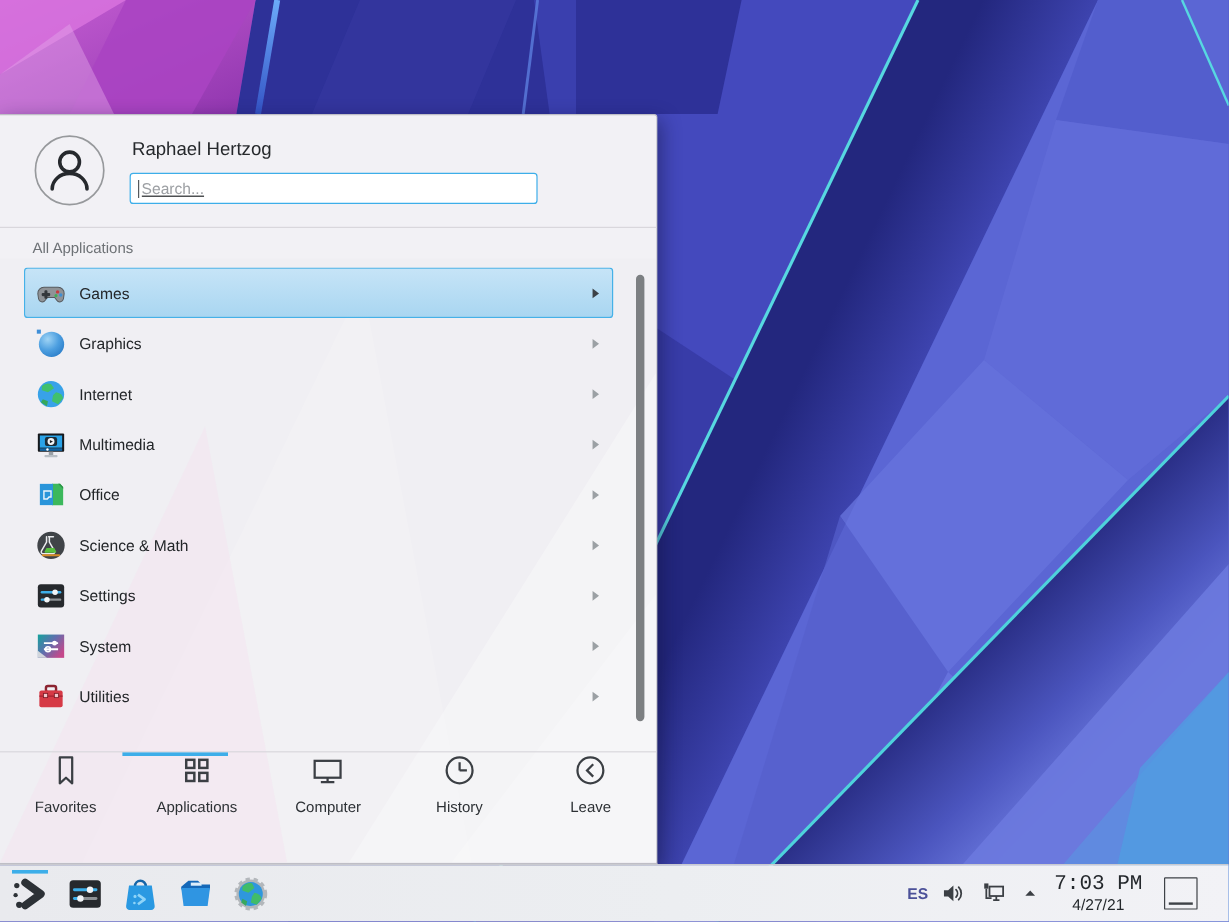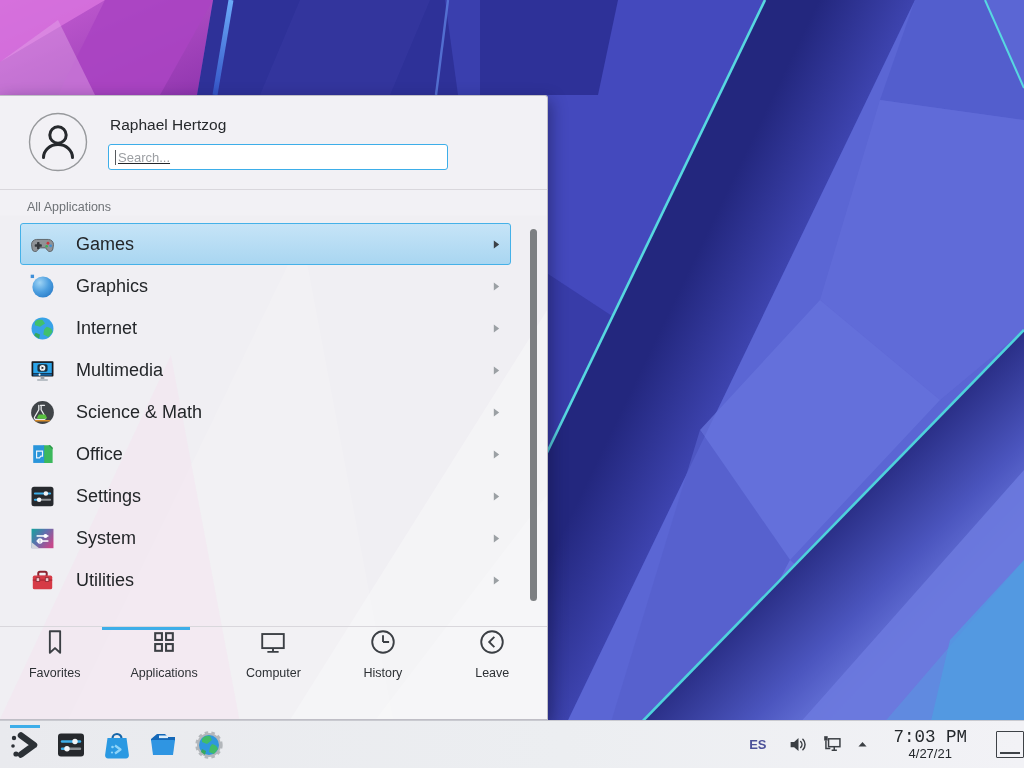--- a/index.html
+++ b/index.html
@@ -23,39 +23,39 @@
     font:13px "Liberation Sans",sans-serif;color:#232629;padding:0 6px 0 2px;text-decoration:underline;}
   .search-input::placeholder{color:#9c9fa3;}
   .section-label{position:absolute;left:27px;top:104px;font-size:12.5px;color:#6e7276;}
   .category-list{position:absolute;left:0;top:127px;width:100%;height:405px;overflow:hidden;}
   .row{height:42px;margin:0 36px 0 20px;border:1px solid transparent;border-radius:3px;
     display:flex;align-items:center;box-sizing:border-box;}
   .row.selected{background:linear-gradient(180deg,#c6e4f7,#a9d6f1);border-color:#45b1e8;}
   .icon{display:inline-flex;}
   .icon svg{width:100%;height:100%;}
   .row-icon{width:27px;height:27px;margin-left:8px;flex:none;}
-  .row-label{margin-left:20px;font-size:18px;color:#232629;}
+  .row-label{margin-left:10px;font-size:13px;color:#232629;}
   .row-arrow{margin-left:auto;margin-right:9px;width:9px;height:11px;flex:none;}
   .scrollbar{position:absolute;right:10px;top:133px;width:7px;height:372px;border-radius:3.5px;background:#7c7f82;}
   .tabbar{position:absolute;left:0;bottom:0;width:100%;height:93px;border-top:1px solid #d9d7dc;
     display:flex;justify-content:space-around;align-items:flex-start;box-sizing:border-box;}
   .active-indicator{position:absolute;top:0;left:102px;width:88px;height:3px;background:#3daee9;}
   .tab{display:flex;flex-direction:column;align-items:center;gap:9px;width:96px;}
   .tab-icon{width:30px;height:30px;}
   .tab-label{font-size:12.5px;color:#2d3135;}
 
   
   .taskbar{position:absolute;left:0;bottom:0;width:100%;height:48px;
     background:linear-gradient(90deg,#e9eaee 0%,#eceef1 55%,#f2f2f6 100%);
     border-top:1px solid #c9cad0;box-sizing:border-box;display:flex;align-items:center;z-index:10;}
   .task-apps{display:flex;align-items:center;gap:12px;padding-left:8px;height:100%;}
   .task-app{position:relative;width:34px;height:44px;display:flex;align-items:center;justify-content:center;flex:none;}
   .task-app .app-icon{width:32px;height:32px;}
   .task-app.active::before{content:"";position:absolute;top:2px;left:2px;right:2px;height:3px;background:#3daee9;}
-  .tray{margin-left:auto;display:flex;align-items:center;gap:22px;padding-right:0;}
+  .tray{margin-left:auto;display:flex;align-items:center;gap:11px;padding-right:26px;}
   .kbd-layout{font-size:13px;font-weight:bold;color:#4c5199;}
   .tray-icon{width:21px;height:21px;}
   .tray [data-name="expand-tray-icon"]{width:13px;height:13px;}
   .clock{text-align:center;color:#24282c;line-height:1.08;margin:0 2px;}
   .clock .time{font-size:17.5px;font-family:Liberation Mono, monospace;}
   .clock .date{font-size:13px;}
   .peek{width:26px;height:25px;border:1.6px solid #3e4247;border-radius:1px;position:relative;margin-left:5px;flex:none;}
   .peek-line{position:absolute;left:3px;right:3px;bottom:3px;height:1.6px;background:#3e4247;}
 </style>
 </head>
@@ -212,46 +212,46 @@
               <rect x="9.5" y="26.2" width="13" height="2.2" rx="1" fill="#b9bfc5"></rect>
             </svg>
           </span>
           <span class="row-label" data-name="category-label">Multimedia</span>
           <span class="icon row-arrow" data-name="chevron-right-icon">
             <svg viewBox="0 0 10 12">
               <path d="M2 1.5L8 6 2 10.5z" fill="#9ba0a4"></path>
             </svg>
           </span>
         </div>
+        <div class="row" data-name="category-office">
+          <span class="icon row-icon" data-name="office-icon">
+            <svg viewBox="0 0 32 32">
+              <path d="M17 5h8l3 3v18h-11z" fill="#3cb85c"></path>
+              <path d="M23 5l5 5v-2l-3-3z" fill="#2b9446"></path>
+              <rect x="5" y="5" width="13" height="21" fill="#2a95da"></rect>
+              <path d="M9 12h7v6h-2l-1.6 2H9z" fill="none" stroke="#eaf4fb" stroke-width="1.4"></path>
+            </svg>
+          </span>
+          <span class="row-label" data-name="category-label">Office</span>
+          <span class="icon row-arrow" data-name="chevron-right-icon">
+            <svg viewBox="0 0 10 12">
+              <path d="M2 1.5L8 6 2 10.5z" fill="#9ba0a4"></path>
+            </svg>
+          </span>
+        </div>
         <div class="row" data-name="category-science-math">
           <span class="icon row-icon" data-name="science-icon">
             <svg viewBox="0 0 32 32">
               <circle cx="16" cy="16" r="13.5" fill="#404448"></circle>
               <path d="M13.6 7.5h4.8M14.4 7.5v5.2l5 8.6a2 2 0 0 1-1.8 3h-9.2a2 2 0 0 1-1.8-3l5-8.6V7.5" fill="none" stroke="#e9ebed" stroke-width="1.5" stroke-linecap="round"></path>
               <path d="M11.6 18.5h7.6l1.8 3.2a1 1 0 0 1-.9 1.6H10.7a1 1 0 0 1-.9-1.6z" fill="#57c13e"></path>
               <rect x="7" y="24.8" width="18" height="2" rx="1" fill="#d88c28"></rect>
             </svg>
           </span>
           <span class="row-label" data-name="category-label">Science &amp; Math</span>
-          <span class="icon row-arrow" data-name="chevron-right-icon">
-            <svg viewBox="0 0 10 12">
-              <path d="M2 1.5L8 6 2 10.5z" fill="#9ba0a4"></path>
-            </svg>
-          </span>
-        </div>
-        <div class="row" data-name="category-office">
-          <span class="icon row-icon" data-name="office-icon">
-            <svg viewBox="0 0 32 32">
-              <path d="M17 5h8l3 3v18h-11z" fill="#3cb85c"></path>
-              <path d="M23 5l5 5v-2l-3-3z" fill="#2b9446"></path>
-              <rect x="5" y="5" width="13" height="21" fill="#2a95da"></rect>
-              <path d="M9 12h7v6h-2l-1.6 2H9z" fill="none" stroke="#eaf4fb" stroke-width="1.4"></path>
-            </svg>
-          </span>
-          <span class="row-label" data-name="category-label">Office</span>
           <span class="icon row-arrow" data-name="chevron-right-icon">
             <svg viewBox="0 0 10 12">
               <path d="M2 1.5L8 6 2 10.5z" fill="#9ba0a4"></path>
             </svg>
           </span>
         </div>
         <div class="row" data-name="category-settings">
           <span class="icon row-icon" data-name="settings-icon">
             <svg viewBox="0 0 32 32">
               <rect x="3" y="4.5" width="26" height="23" rx="3" fill="#26292d"></rect>

